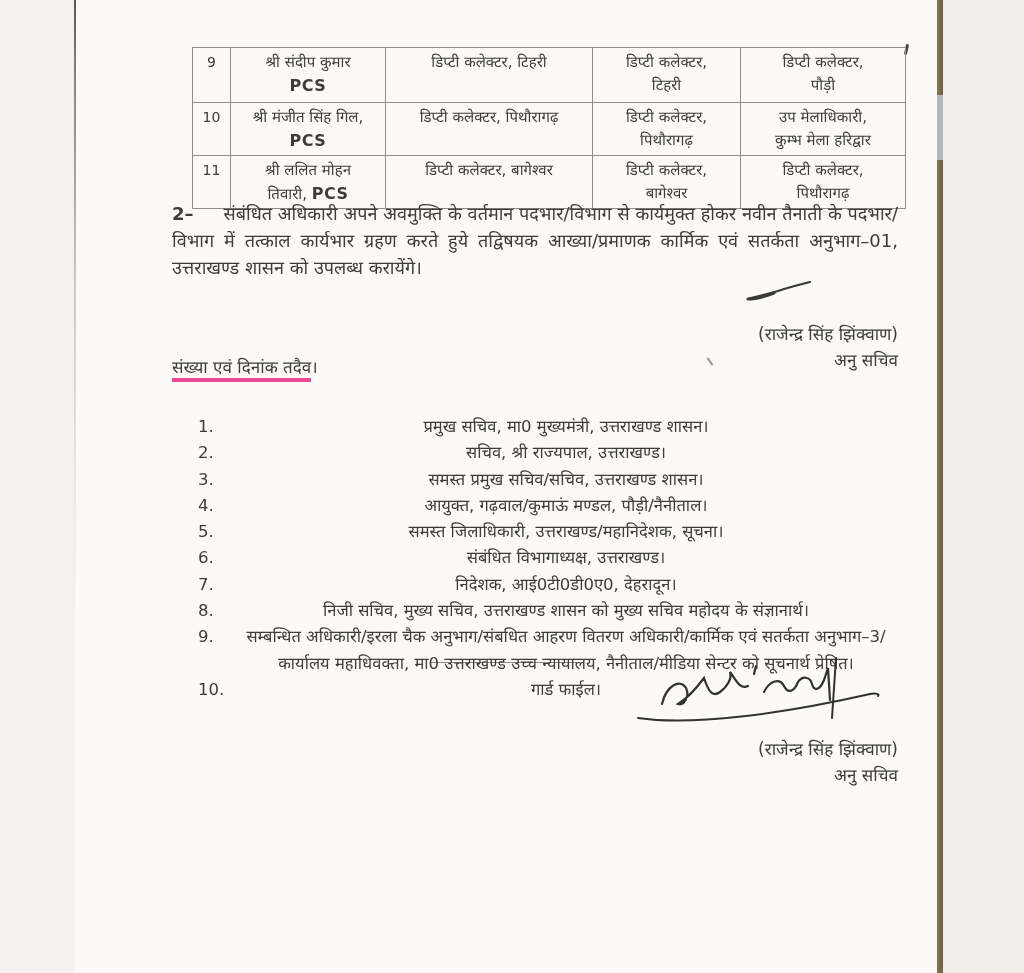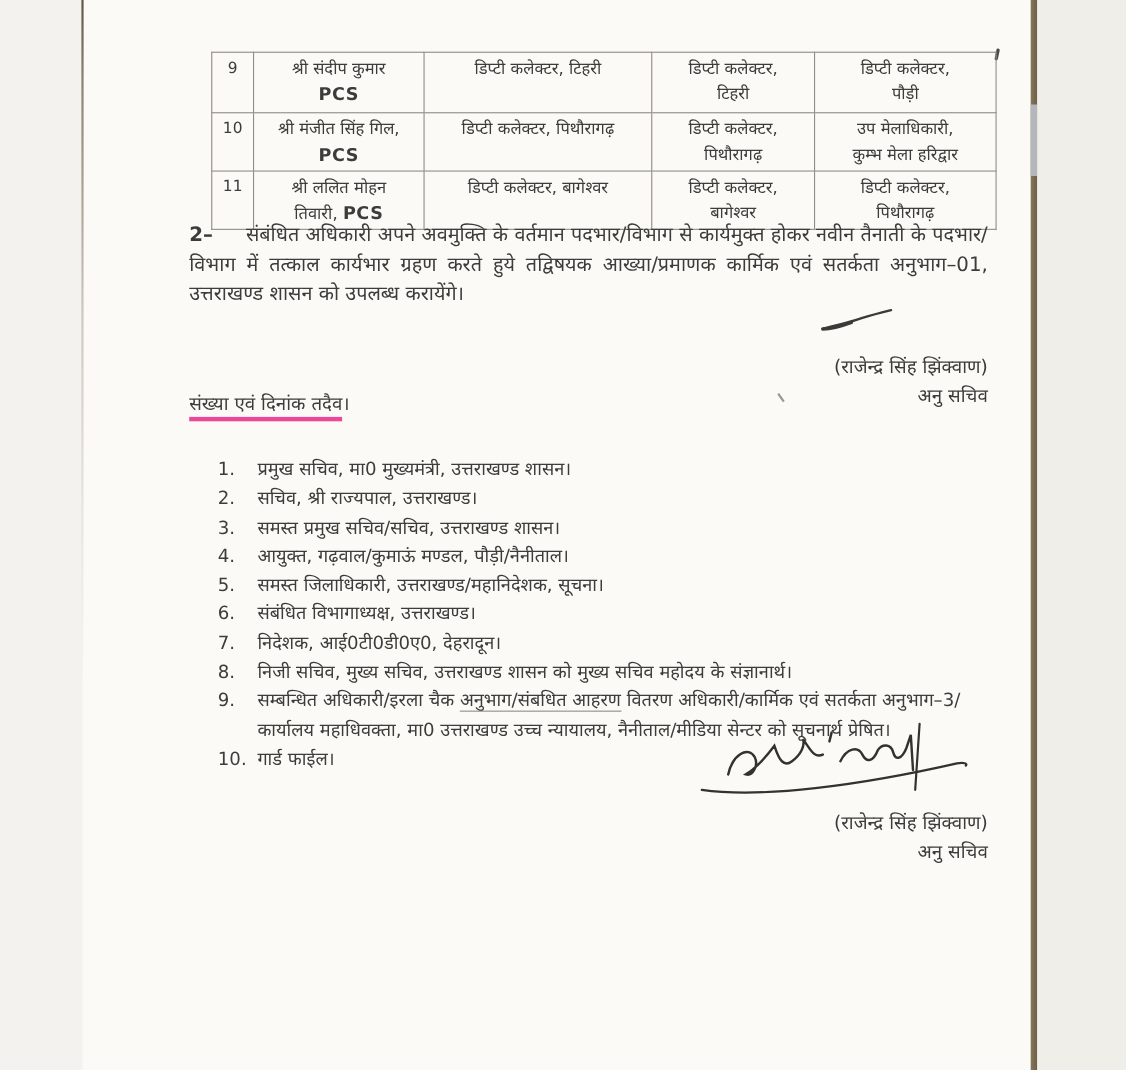--- a/index.html
+++ b/index.html
@@ -47,22 +47,22 @@
 
   
   .ref-line{position:absolute;left:172px;top:355px;font-size:17px;}
   .u{border-bottom:4px solid #ec4899;padding-bottom:1px;}
   .copy-line{position:absolute;left:172px;top:385px;font-size:17px;}
 
   
   .copy-list{position:absolute;left:198px;top:414px;width:700px;font-size:16.5px;line-height:26.3px;}
   .li{display:flex;}
   .num{width:36px;flex:0 0 36px;}
-  .txt{flex:1;}
-  .u2{border-bottom:1px solid #8f8c85;padding-bottom:0px;}
+  .txt{flex:1;text-align:center;}
+  .u2{border-bottom:1px solid #8f8c85;padding-bottom:16px;}
 </style>
 </head>
 <body>
 
 <div class="page">
 
   <div class="left-band"></div>
   <div class="left-edge-line"></div>
   <div class="right-strip">
     <div class="silver"></div>

